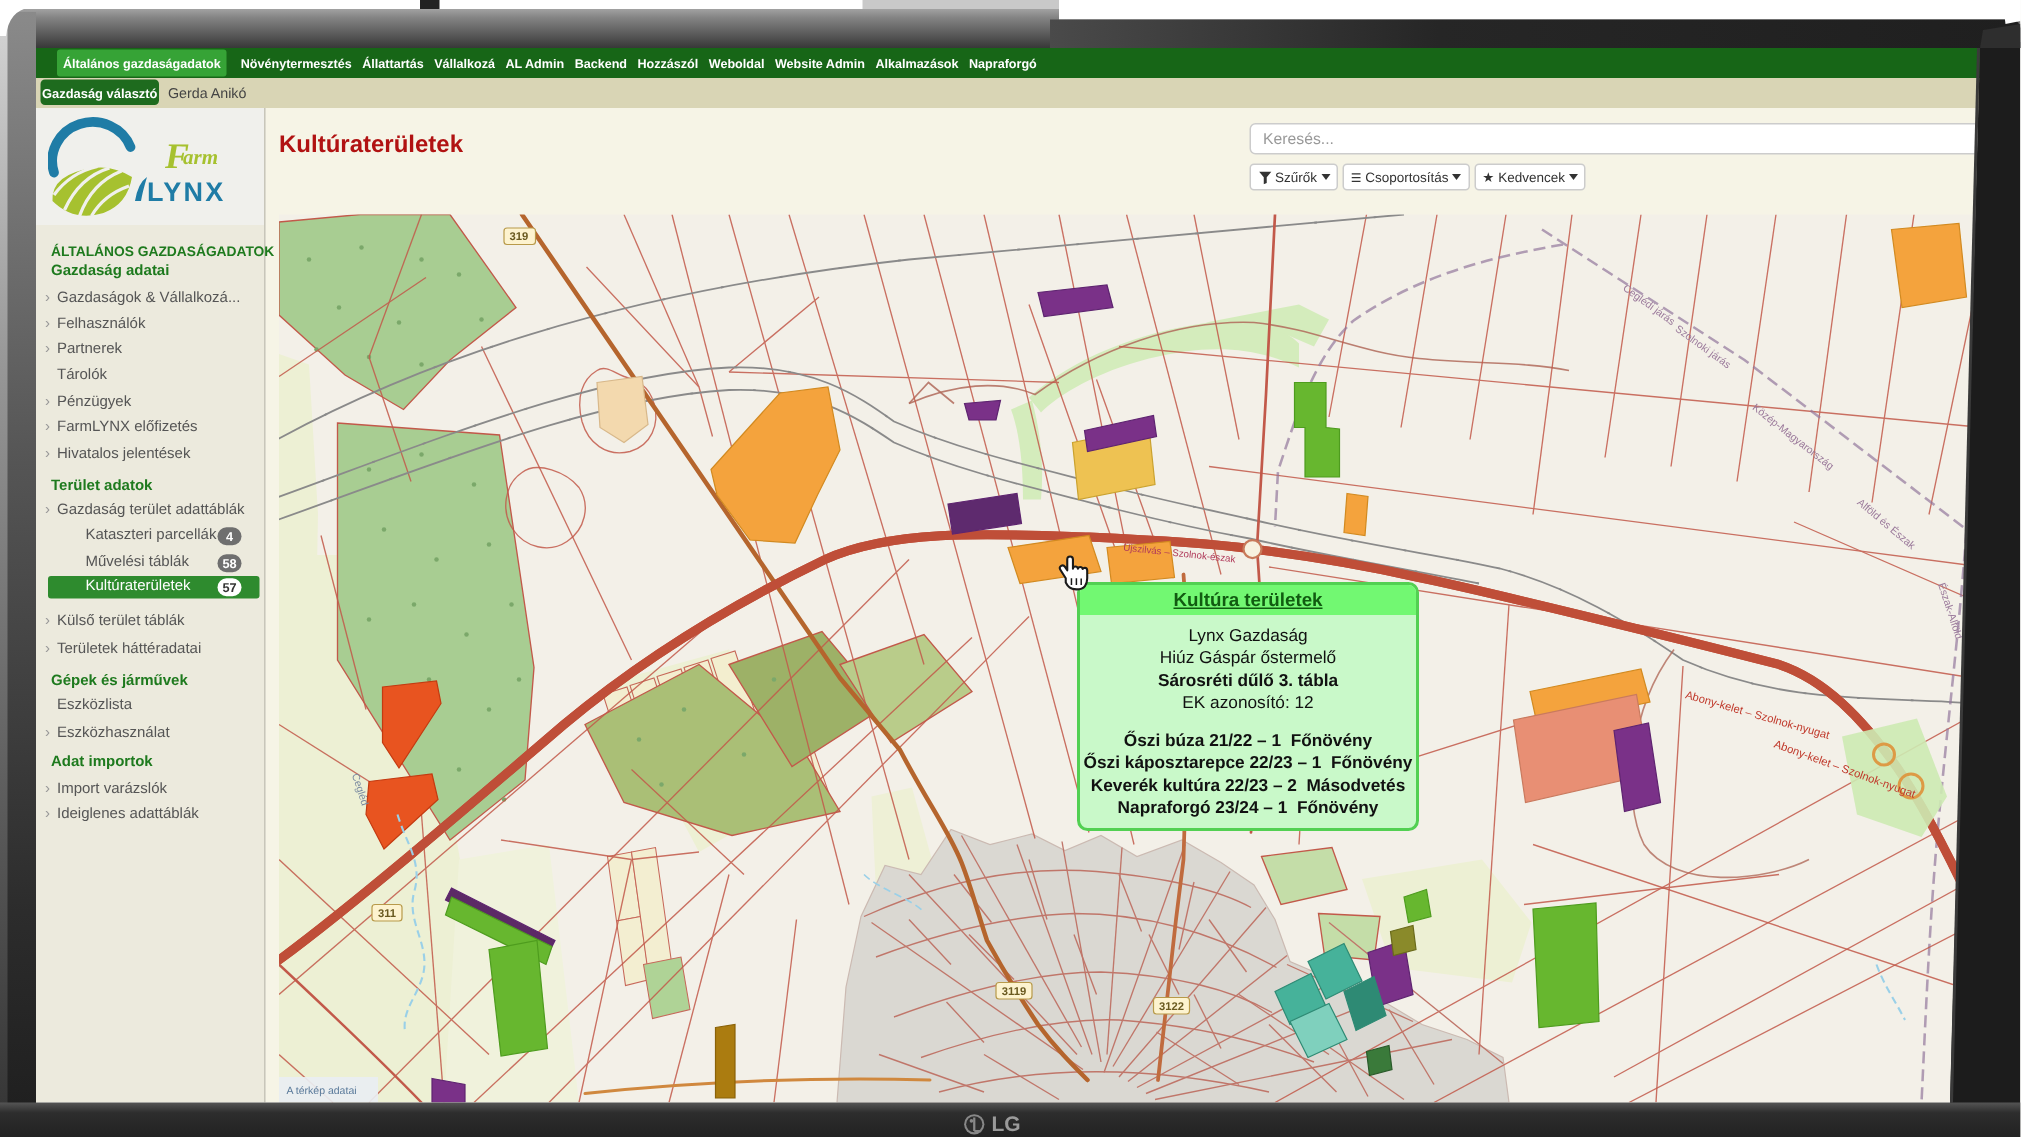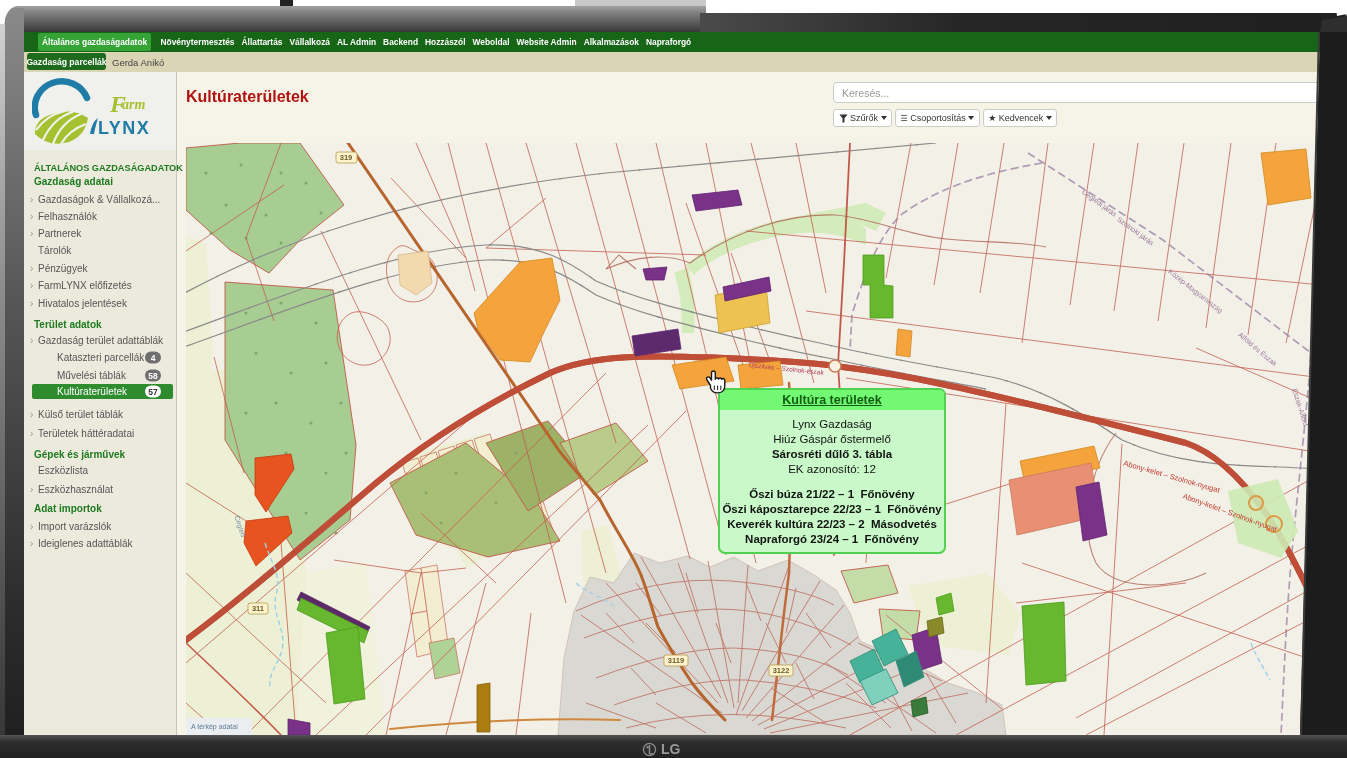--- a/index.html
+++ b/index.html
@@ -26,21 +26,21 @@
         <span style="padding:0 3.5px;">Backend</span>
         <span style="padding:0 3.5px;">Hozzászól</span>
         <span style="padding:0 3.5px;">Weboldal</span>
         <span style="padding:0 3.5px;">Website Admin</span>
         <span style="padding:0 3.5px;">Alkalmazások</span>
         <span style="padding:0 3.5px;">Napraforgó</span>
     </div>
   </div>
 
   <div class="abs" style="left:0;top:20px;width:1298px;height:20px;background:#d9d5b5;">
-    <div class="abs" style="left:3px;top:1px;width:79px;height:17px;background:#1e6b1e;border-radius:3px;display:flex;align-items:center;justify-content:center;color:#fff;font-size:8.6px;font-weight:bold;box-sizing:border-box;white-space:nowrap;">Gazdaság parcellák</div>
+    <div class="abs" style="left:3px;top:1px;width:79px;height:17px;background:#1e6b1e;border-radius:3px;display:flex;align-items:center;justify-content:center;color:#fff;font-size:8.6px;font-weight:bold;box-sizing:border-box;white-space:nowrap;">Gazdaság választó</div>
     <div class="abs" style="left:88px;top:0px;height:20px;display:flex;align-items:center;color:#444;font-size:9.5px;">Gerda Anikó</div>
   </div>
 
   <div class="abs" style="left:0;top:40px;width:152px;height:663px;background:#eceadd;border-right:1px solid #c8c6ba;">
     <div class="abs" style="left:0;top:0;width:152px;height:78px;background:#f0f0ec;"></div>
 
     <svg class="abs" style="left:8px;top:6px;" width="152" height="70" viewBox="0 0 152 70">
       <path d="M4 37 A 27 26 0 0 1 55 20" fill="none" stroke="#1f7ca6" stroke-width="6.5" stroke-linecap="round"></path>
       <g>
         <path d="M30 34 Q 2 38 3 56 Q 17 70 37 64 Q 53 58 56 40 Q 43 32 30 34 Z" fill="#a6c12f"></path>

